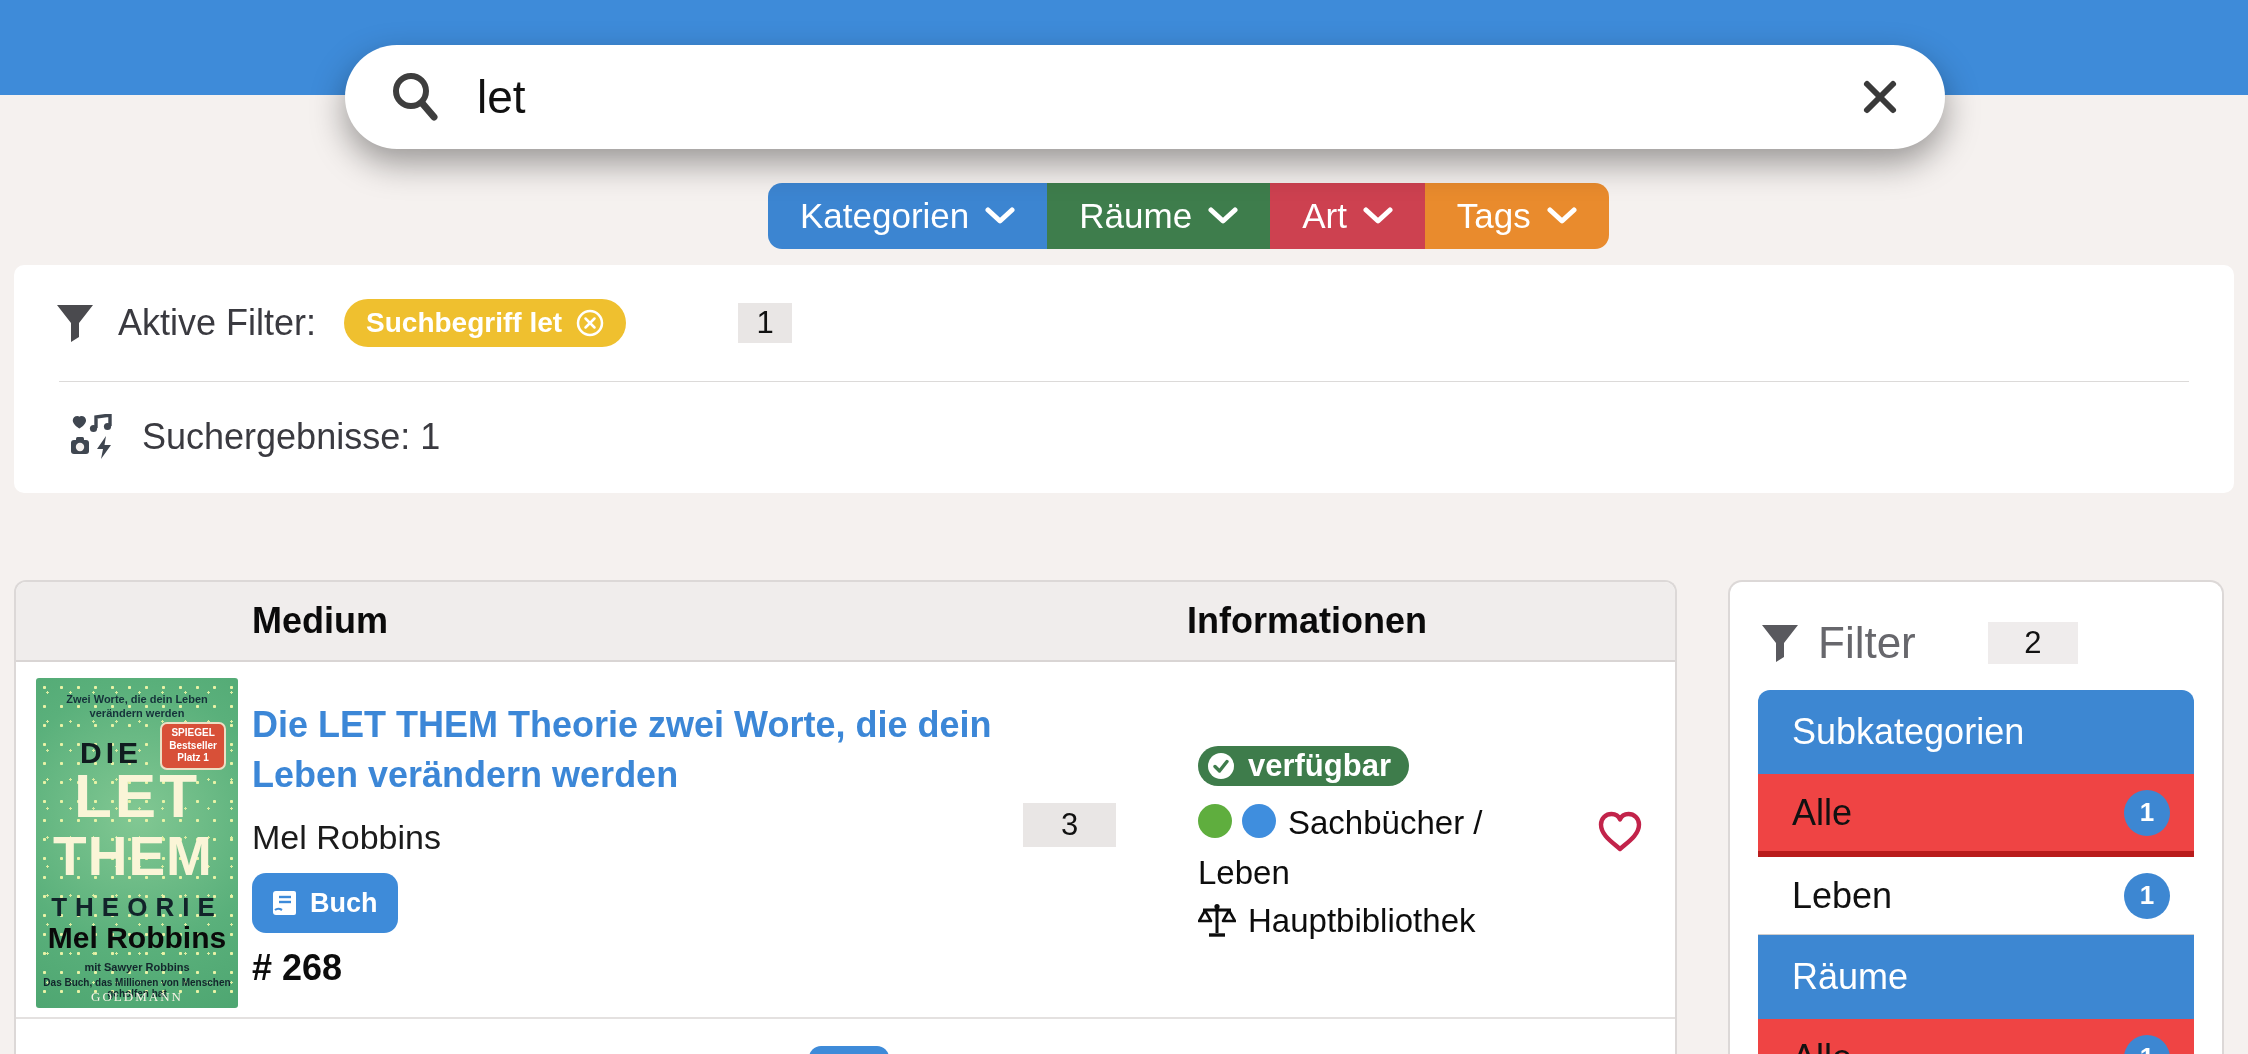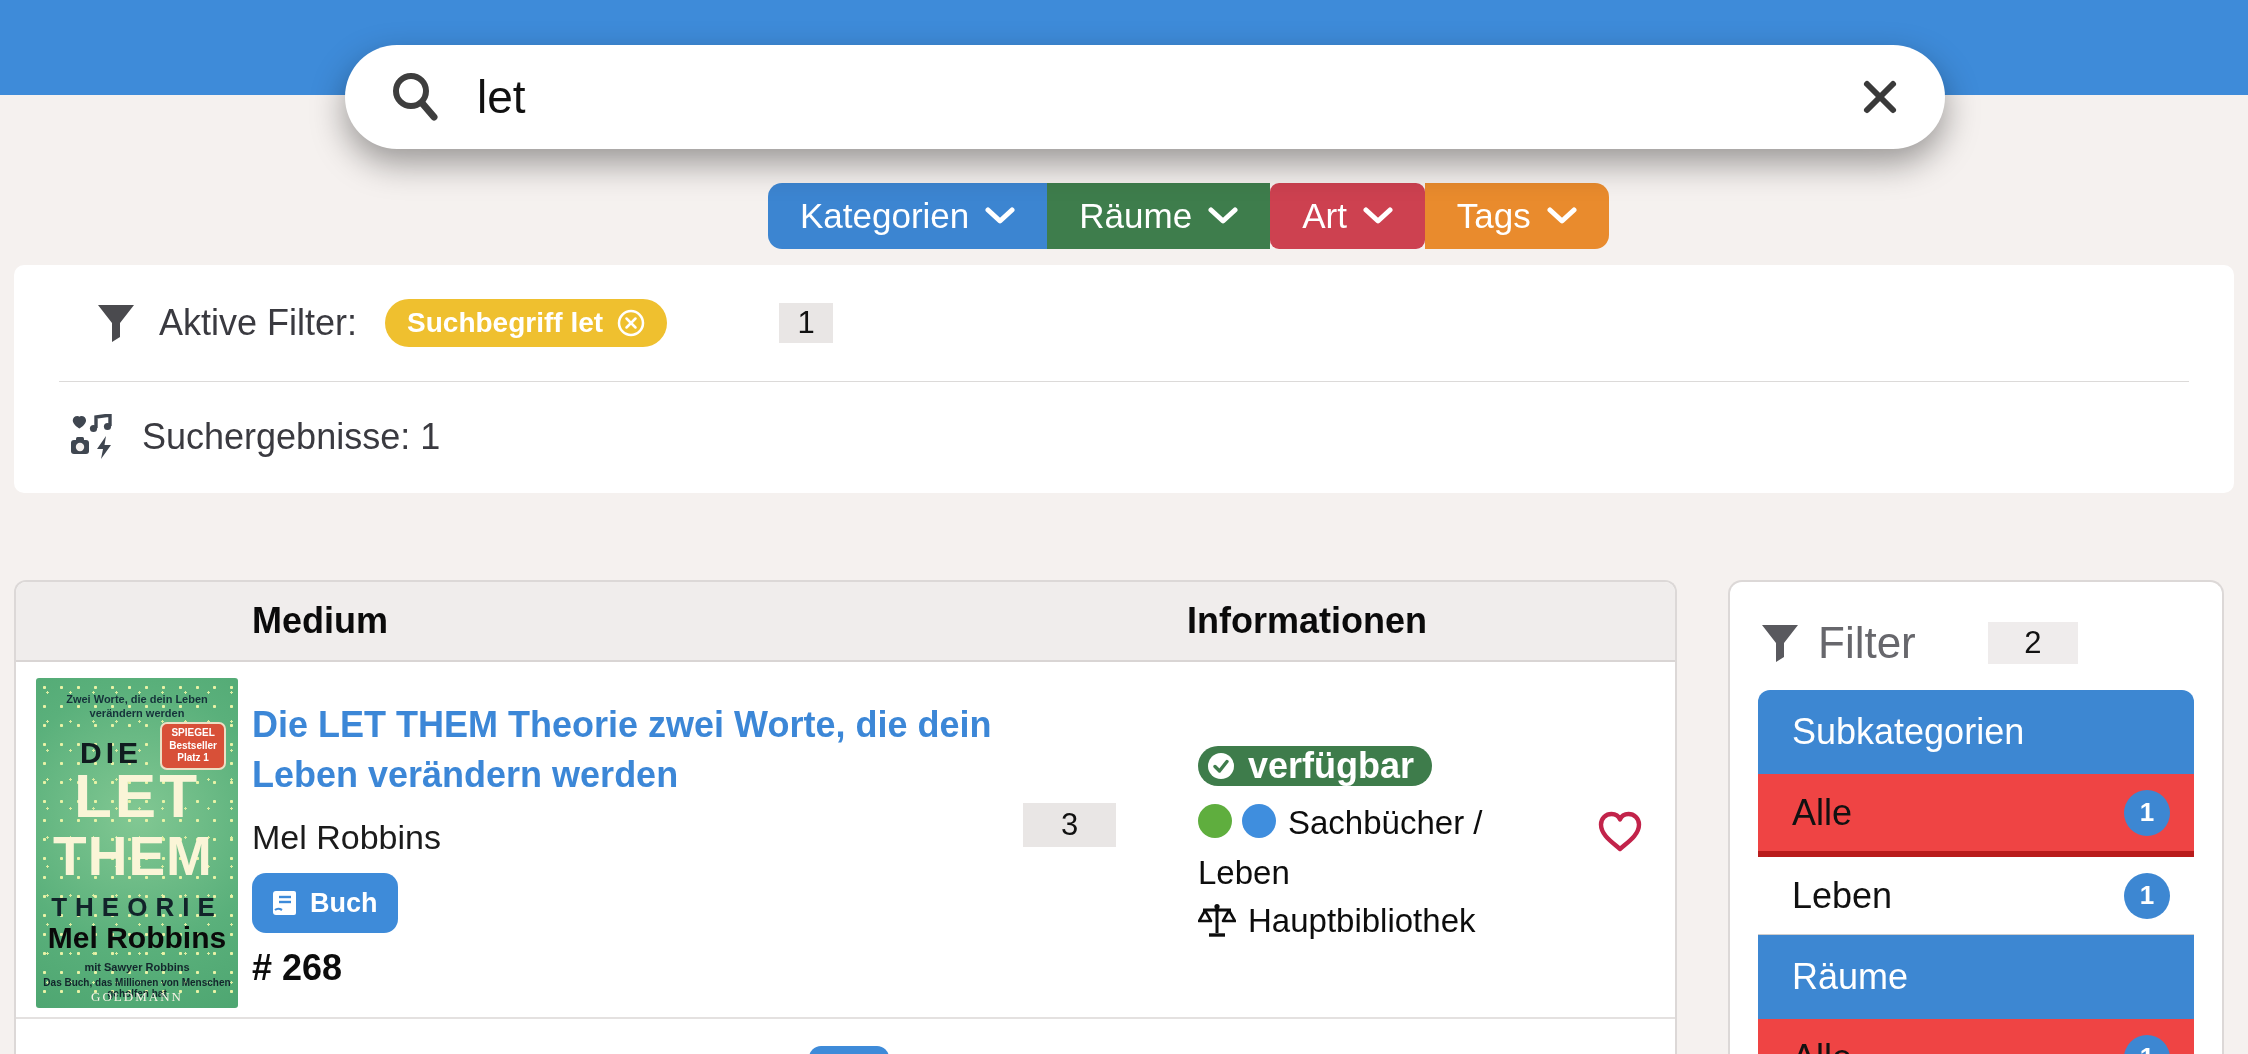--- a/index.html
+++ b/index.html
@@ -12,25 +12,25 @@
       display:flex;align-items:center;padding:0 42px;box-sizing:border-box;z-index:6;
       box-shadow:0 14px 34px rgba(0,0,0,.38);}
   .search-input{border:none;outline:none;flex:1;font-size:46px;color:#111;margin-left:30px;
       font-family:"Liberation Sans",sans-serif;background:transparent;}
   .clear-btn{border:none;background:transparent;padding:0;cursor:pointer;display:flex;}
   
   .filter-bar{left:768px;top:183px;display:flex;height:66px;border-radius:14px;overflow:hidden;z-index:4;justify-content:flex-end;}
   .fbtn{border:none;color:#fff;font-size:35px;font-family:"Liberation Sans",sans-serif;
       display:flex;align-items:center;gap:16px;padding:0 32px;cursor:pointer;}
   .fbtn.kat{background:#3c85d1;} .fbtn.rau{background:#3e7d4c;}
-  .fbtn.art{background:#cd4150;border-radius:9px;} .fbtn.tag{background:#e98b2d;}
+  .fbtn.art{background:#cd4150;} .fbtn.tag{background:#e98b2d;}
   
   .active-panel{left:14px;top:265px;width:2220px;height:228px;background:#fff;border-radius:10px;
       box-sizing:border-box;}
-  .ap-row1{display:flex;align-items:center;height:116px;padding:0 83px;}
+  .ap-row1{display:flex;align-items:center;height:116px;padding:0 42px;}
   .ap-label{font-size:36px;color:#3a3a40;margin:0 28px 0 24px;}
   .chip{height:48px;border-radius:24px;color:#fff;font-weight:bold;font-size:28px;
       display:inline-flex;align-items:center;gap:14px;padding:0 22px;border:none;cursor:pointer;
       font-family:"Liberation Sans",sans-serif;}
   .chip.yellow{background:#efc02f;margin-right:28px;}
   .chip.blue{background:#4492e6;}
   .count-box{background:#e9e6e5;color:#111;font-size:31px;display:flex;align-items:center;
       justify-content:center;}
   .ap-count{width:54px;height:40px;margin-left:84px;}
   .ap-divider{height:1px;background:#dcdad9;margin:0 45px;}
@@ -73,21 +73,21 @@
   .title-link{font-size:36px;font-weight:bold;color:#3c87d7;line-height:50px;cursor:pointer;
       text-decoration:none;display:block;}
   .author{font-size:34px;color:#1b1b1b;margin-top:18px;}
   .type-badge{display:inline-flex;align-items:center;gap:12px;height:44px;border-radius:14px;
       background:#3e8bd9;color:#fff;font-size:27px;font-weight:bold;padding:8px 20px;margin-top:16px;}
   .inv-num{font-size:36px;font-weight:bold;margin-top:14px;color:#0c0c0c;}
   .copies-box{left:1007px;top:141px;width:93px;height:44px;}
   
   .infocol{left:1182px;top:84px;width:330px;}
   .avail-pill{display:inline-flex;align-items:center;gap:12px;height:40px;border-radius:20px;
-      background:#3e7c4b;color:#fff;font-size:36px;font-weight:bold;padding:0 18px 0 8px;}
+      background:#3e7c4b;color:#fff;font-size:31px;font-weight:bold;padding:0 18px 0 8px;}
   .cat-line{margin-top:12px;font-size:33px;color:#0d0d0d;line-height:50px;}
   .dot{display:inline-block;width:34px;height:34px;border-radius:50%;vertical-align:-4px;}
   .dot.green{background:#5fae3e;margin-right:10px;}
   .dot.blue{background:#3f8ede;margin-right:12px;}
   .loc-line{margin-top:4px;font-size:33px;color:#0d0d0d;display:flex;align-items:center;gap:12px;}
   .heart-btn{left:1580px;top:148px;border:none;background:transparent;padding:0;cursor:pointer;}
   .page-btn{left:809px;top:1046px;width:80px;height:40px;background:#3e8bd9;border:none;
       border-radius:12px 12px 0 0;cursor:pointer;}
   
   .sidebar{left:1728px;top:580px;width:496px;height:474px;background:#fff;

